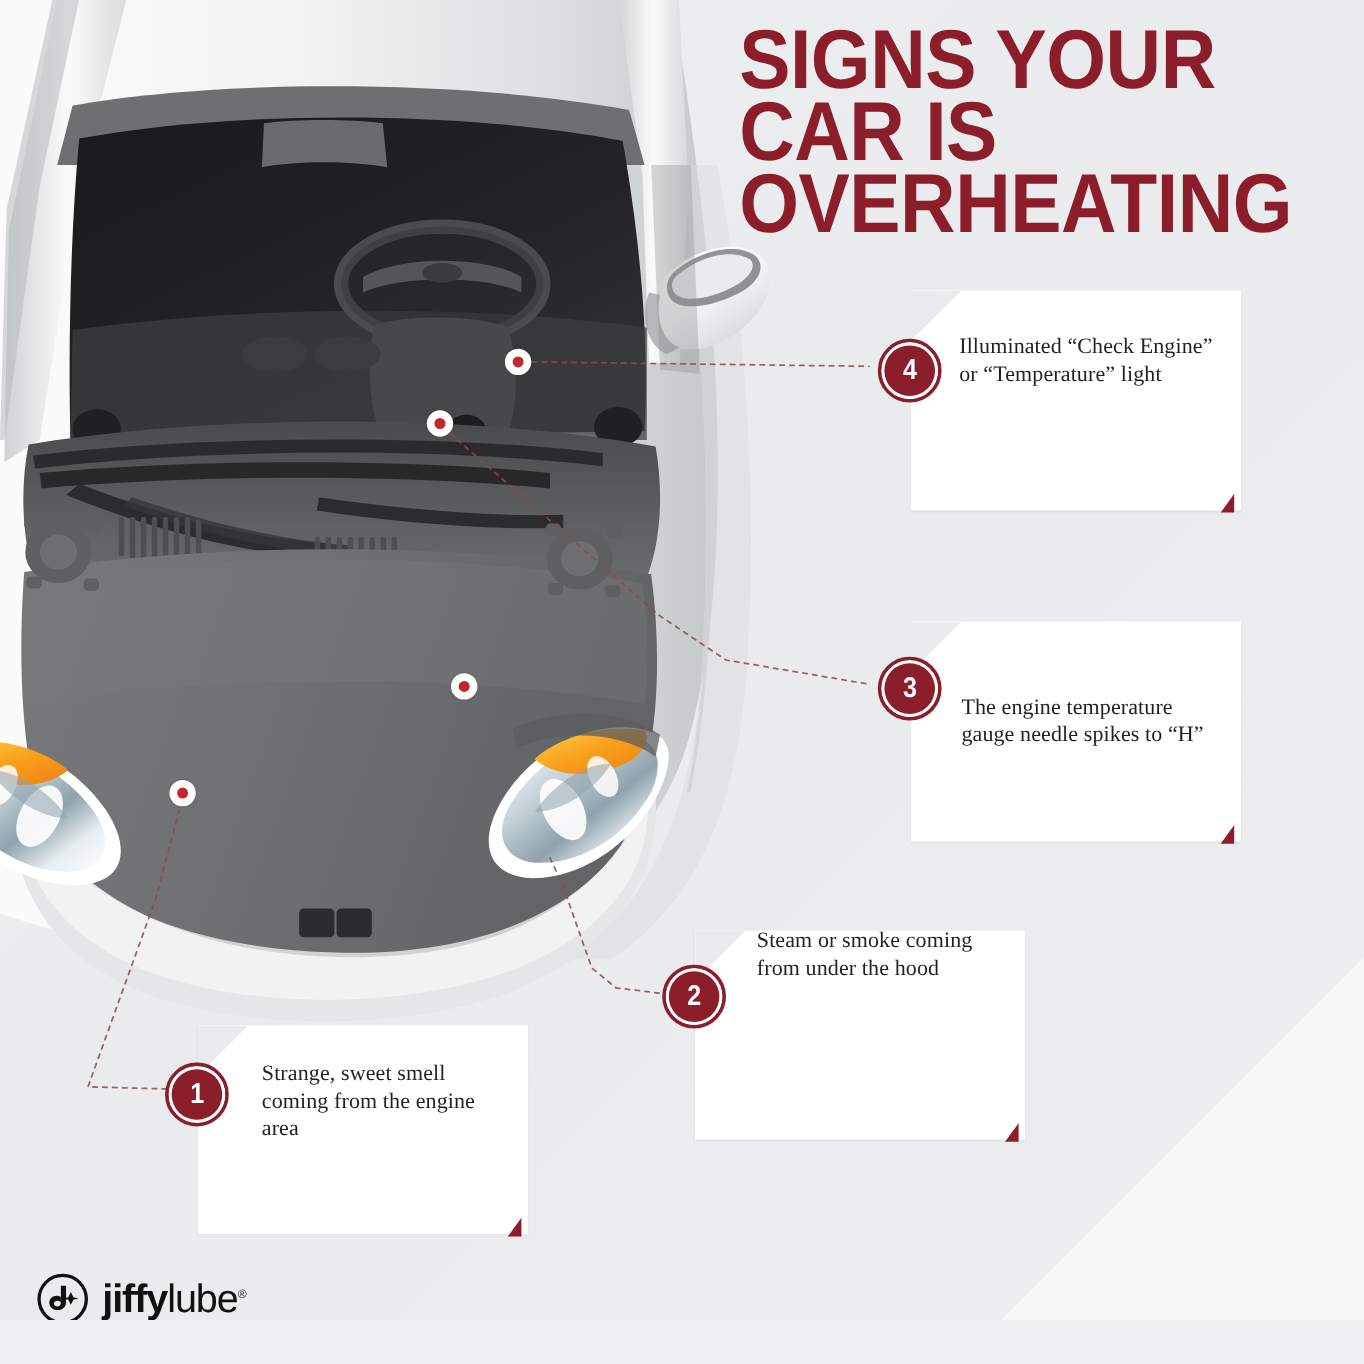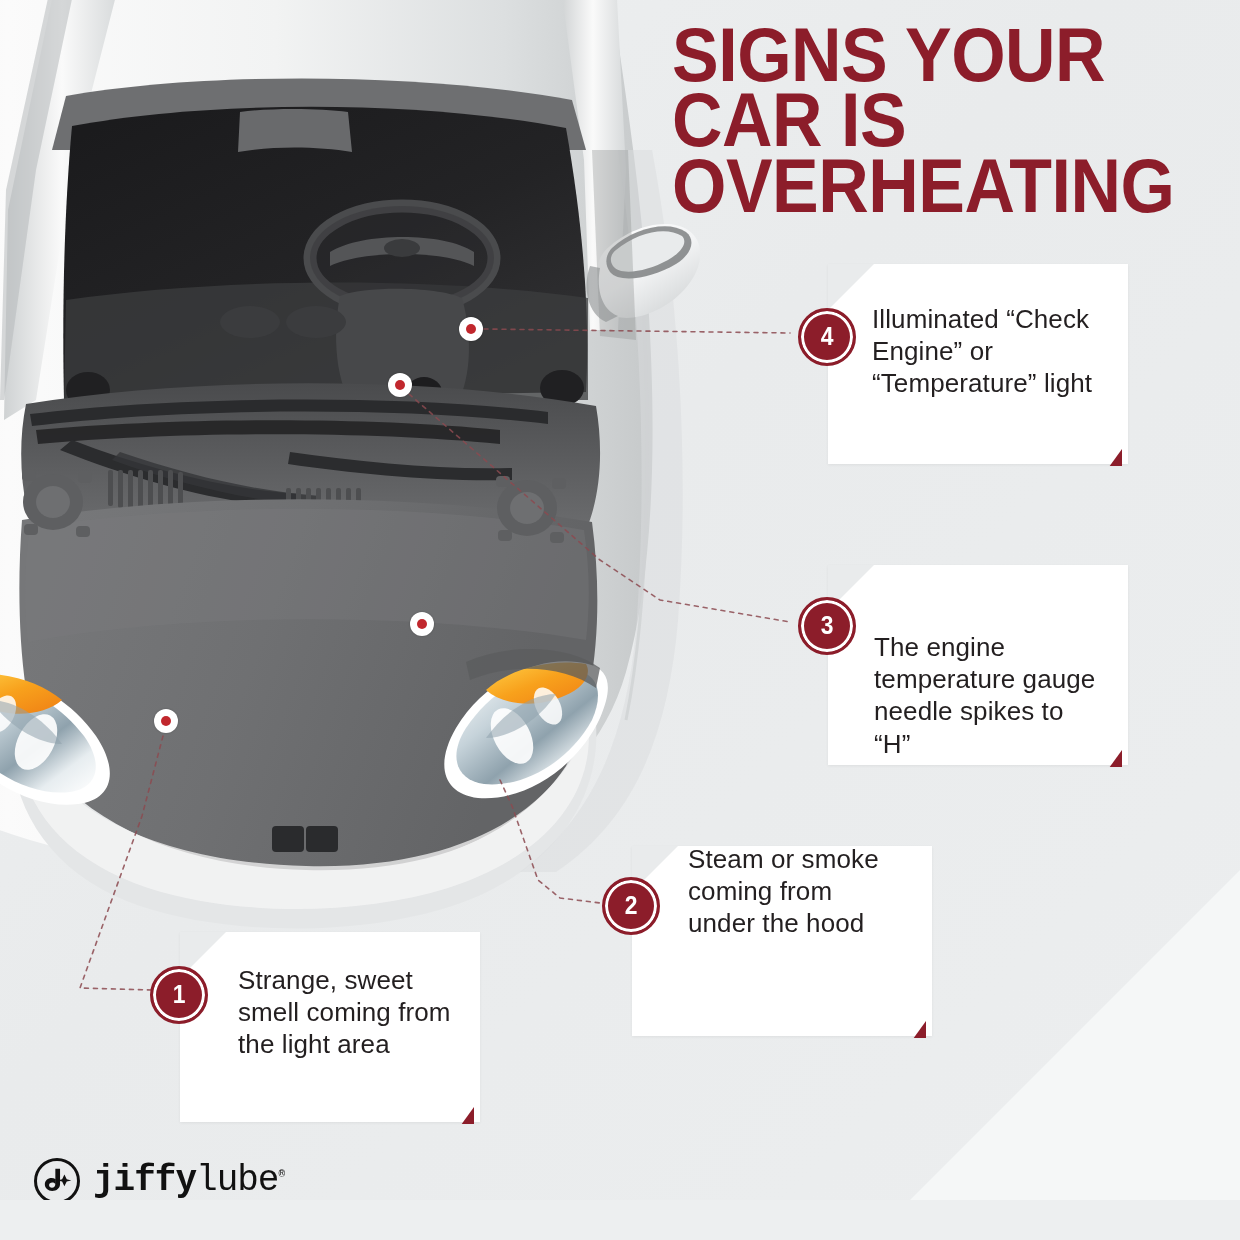--- a/index.html
+++ b/index.html
@@ -34,22 +34,22 @@
   .cbox{position:absolute;background:#ffffff;
     box-shadow:0 1px 3px rgba(0,0,0,.06);}
   .cbox .notch{position:absolute;left:0;top:0;width:46px;height:46px;
     background:#e9ebec;clip-path:polygon(0 0,100% 0,0 100%);}
   .cbox .slash{position:absolute;right:6px;bottom:-2px;width:96px;height:96px;
     overflow:hidden;}
   .cbox .slash i{position:absolute;display:block;width:22px;height:150px;
     background:#8c1d2a;right:4px;bottom:-26px;
     transform:rotate(36deg);transform-origin:bottom right;}
   .ctext{position:absolute;color:#231f20;
-    font-family:Liberation Sans, sans-serif;
-    font-size:26px;line-height:1.24;font-weight:normal;letter-spacing:.1px;}
+    font-family:Liberation Serif, serif;
+    font-size:20px;line-height:1.24;font-weight:normal;letter-spacing:.1px;}
 
   .badge{position:absolute;width:52px;height:52px;border-radius:50%;
     background:#8c1d2a;border:3px solid #8c1d2a;
     box-shadow:0 0 0 3px #ffffff inset, 0 0 0 0 rgba(0,0,0,0);
     display:flex;align-items:center;justify-content:center;
     color:#ffffff;font-family:"Liberation Sans Narrow","Liberation Sans",sans-serif;
     font-weight:bold;font-size:26px;line-height:1;
     z-index:6;}
   .badge span{transform:scaleX(.88) translateY(-1px);display:block;}
 
@@ -60,21 +60,21 @@
   .dot i{position:absolute;left:7px;top:7px;width:10px;height:10px;
     border-radius:50%;background:#c1272d;display:block;}
 
   
   .leaders{position:absolute;left:0;top:0;width:1240px;height:1240px;z-index:4;}
 
   
   .logo{position:absolute;left:34px;top:1158px;display:flex;align-items:center;}
   .logo-mark{width:46px;height:46px;border-radius:50%;border:3px solid #111;
     position:relative;margin-right:13px;box-sizing:border-box;}
-  .logo-word{font-family:Liberation Mono, monospace;font-size:36px;
+  .logo-word{font-family:Liberation Sans, sans-serif;font-size:36px;
     color:#111;line-height:1;letter-spacing:-1px;position:relative;}
   .logo-word b{font-weight:bold;}
   .logo-word em{font-style:normal;font-weight:normal;}
   .logo-word sup{font-size:11px;vertical-align:super;font-weight:normal;}
 </style>
 </head>
 <body>
 
 <div id="stage">
 
@@ -397,21 +397,21 @@
     </div>
   </div>
 
   <div class="callout">
     <div class="cbox" style="left:180px;top:932px;width:300px;height:190px;">
       <span class="notch"></span>
       <span class="slash">
           <i></i>
         </span>
     </div>
-    <div class="ctext" style="left:238px;top:964px;width:216px;">Strange, sweet smell coming from the light area</div>
+    <div class="ctext" style="left:238px;top:964px;width:216px;">Strange, sweet smell coming from the engine area</div>
     <div class="badge" style="left:150px;top:966px;">
       <span>1</span>
     </div>
   </div>
 
   <div class="logo">
     <span class="logo-mark">
       <svg viewBox="0 0 46 46" width="40" height="40" style="position:absolute;left:0;top:0;">
         <path d="M26.5,9 L26.5,26.5 C26.5,31.5 22.5,34.5 17.5,34.5
                  C12.8,34.5 9,31.2 9,26.8 C9,22.6 12.4,19.6 16.8,19.6

